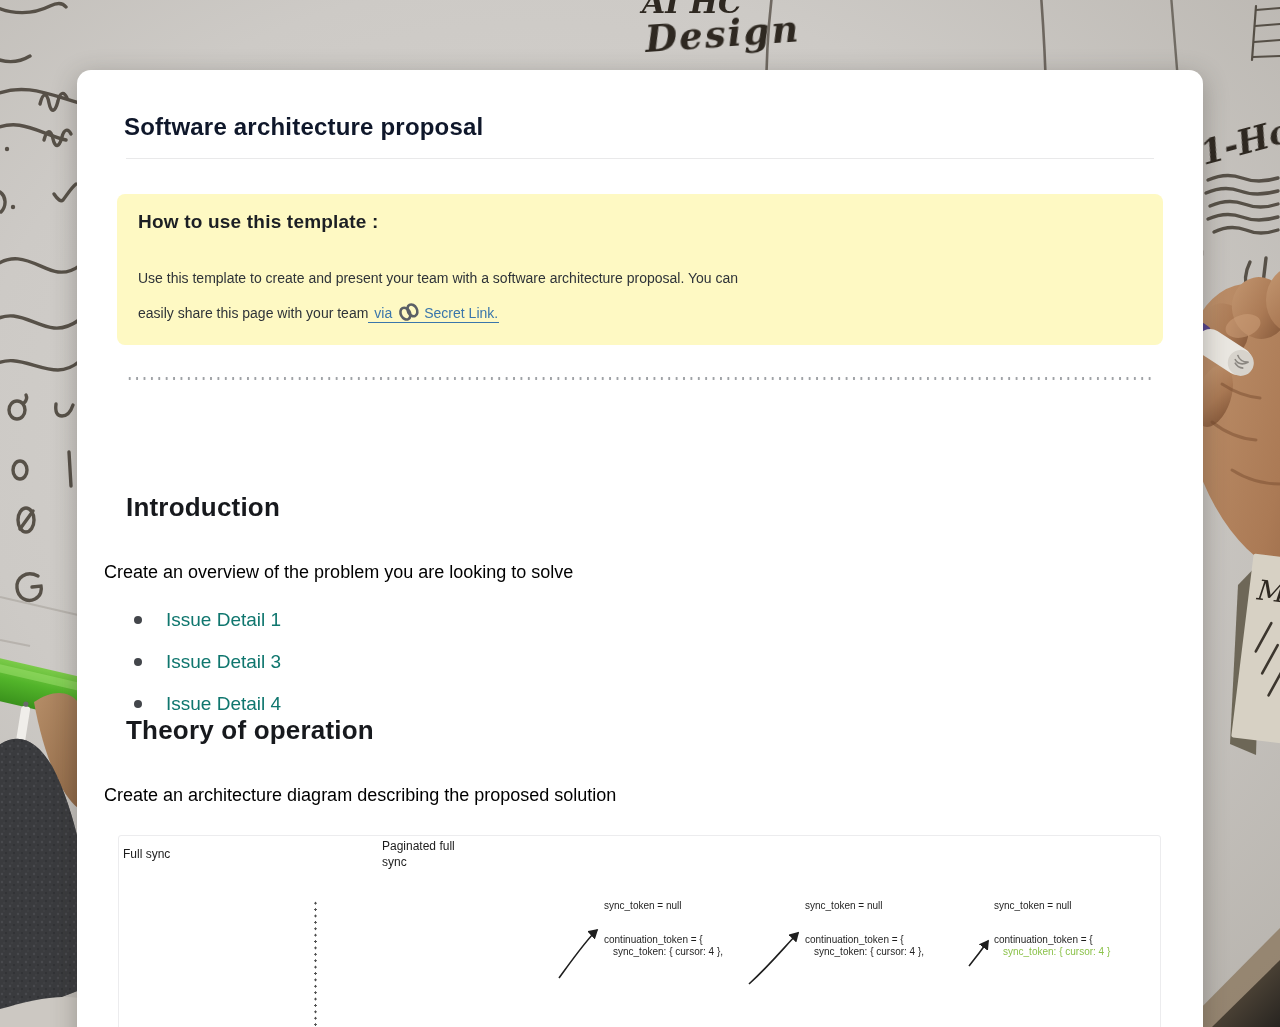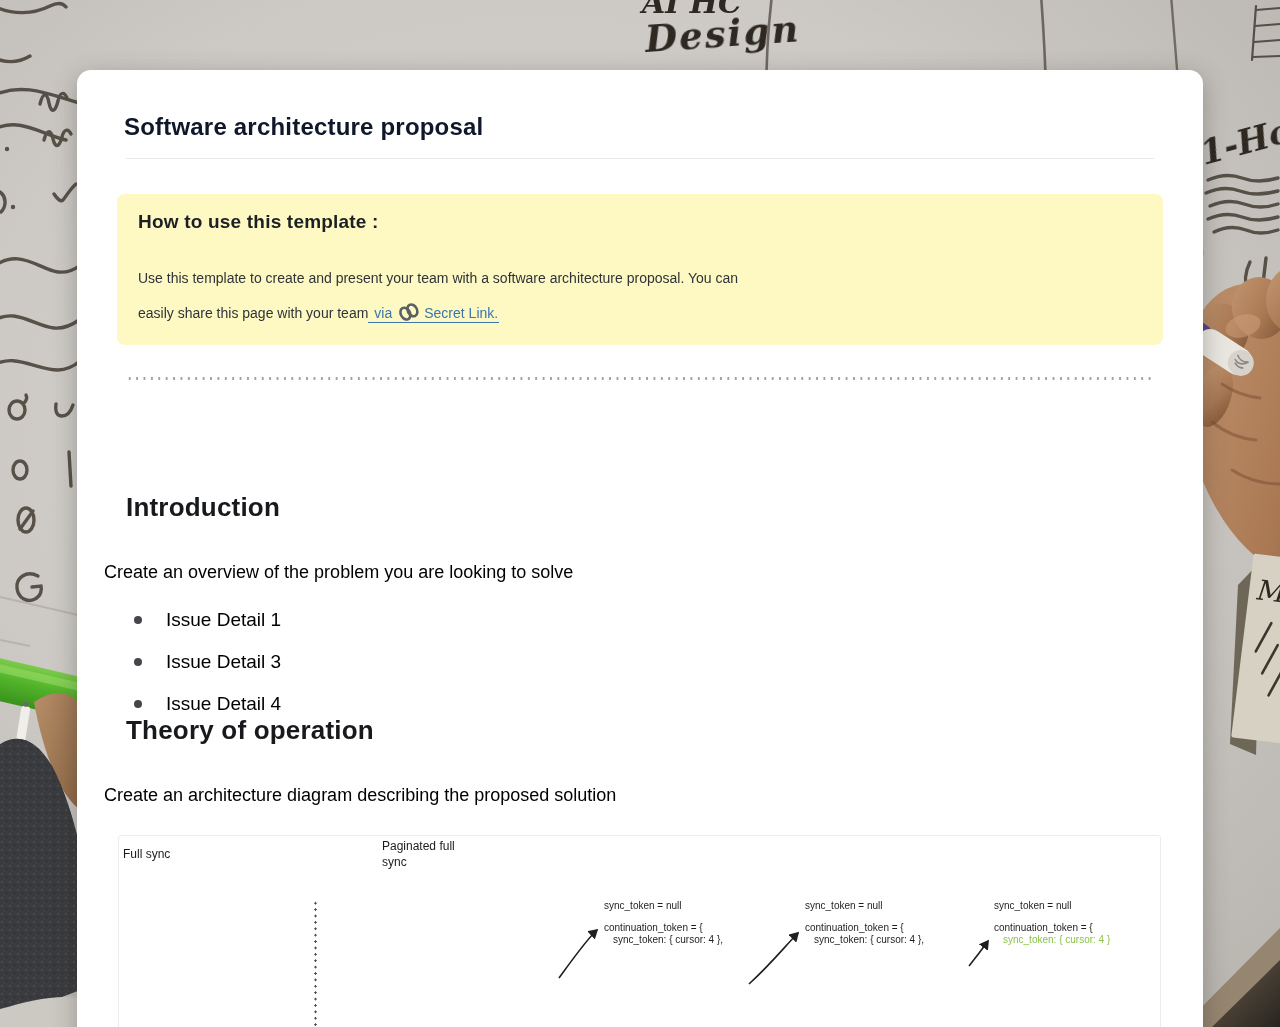--- a/index.html
+++ b/index.html
@@ -54,21 +54,21 @@
   .sh-intro{margin-top:112px;}
   .sh-theory{}
   .section-desc{
     margin:39px 27px 0;font-size:18px;line-height:22px;color:#000000;
   }
   .bullet-list{
     list-style:none;margin:26px 49px 0;padding:0;
   }
   .bullet-list li{
     position:relative;padding-left:40px;margin-bottom:20px;
-    font-size:19px;line-height:22px;color:#000000;
+    font-size:19px;line-height:22px;color:#0f766e;
   }
   .bullet-list li:last-child{margin-bottom:0;}
   .bullet-dot{
     position:absolute;left:8px;top:7px;width:8px;height:8px;border-radius:50%;
     background:#43464b;
   }
   
   .diagram{
     position:relative;margin:29px 42px 0 41px;height:200px;
     background:#fff;border:1px solid #ececee;border-radius:3px;
@@ -78,21 +78,21 @@
     position:absolute;font-size:12px;line-height:16px;color:#1c1c1c;
   }
   .lbl-full{left:4px;top:10px;}
   .lbl-paginated{left:263px;top:2px;}
   .diag-vdots{
     position:absolute;left:195px;top:64px;bottom:0;width:3px;
     background-image:radial-gradient(circle,#4c4c4c 1px,rgba(0,0,0,0) 1.3px);
     background-size:3px 6.4px;background-repeat:repeat-y;
   }
   .sync-col{position:absolute;top:64px;font-size:10px;line-height:12px;color:#1f1f1f;}
-  .sync-col .l1{margin-bottom:10px;}
+  .sync-col .l1{margin-bottom:22px;}
   .sync-col .l3{padding-left:9px;}
   .col-1{left:485px;}
   .col-2{left:686px;}
   .col-3{left:875px;}
   .cursor-green{color:#8bc24a;}
   .diag-arrows{position:absolute;left:0;top:0;}
 </style>
 </head>
 <body>
 

